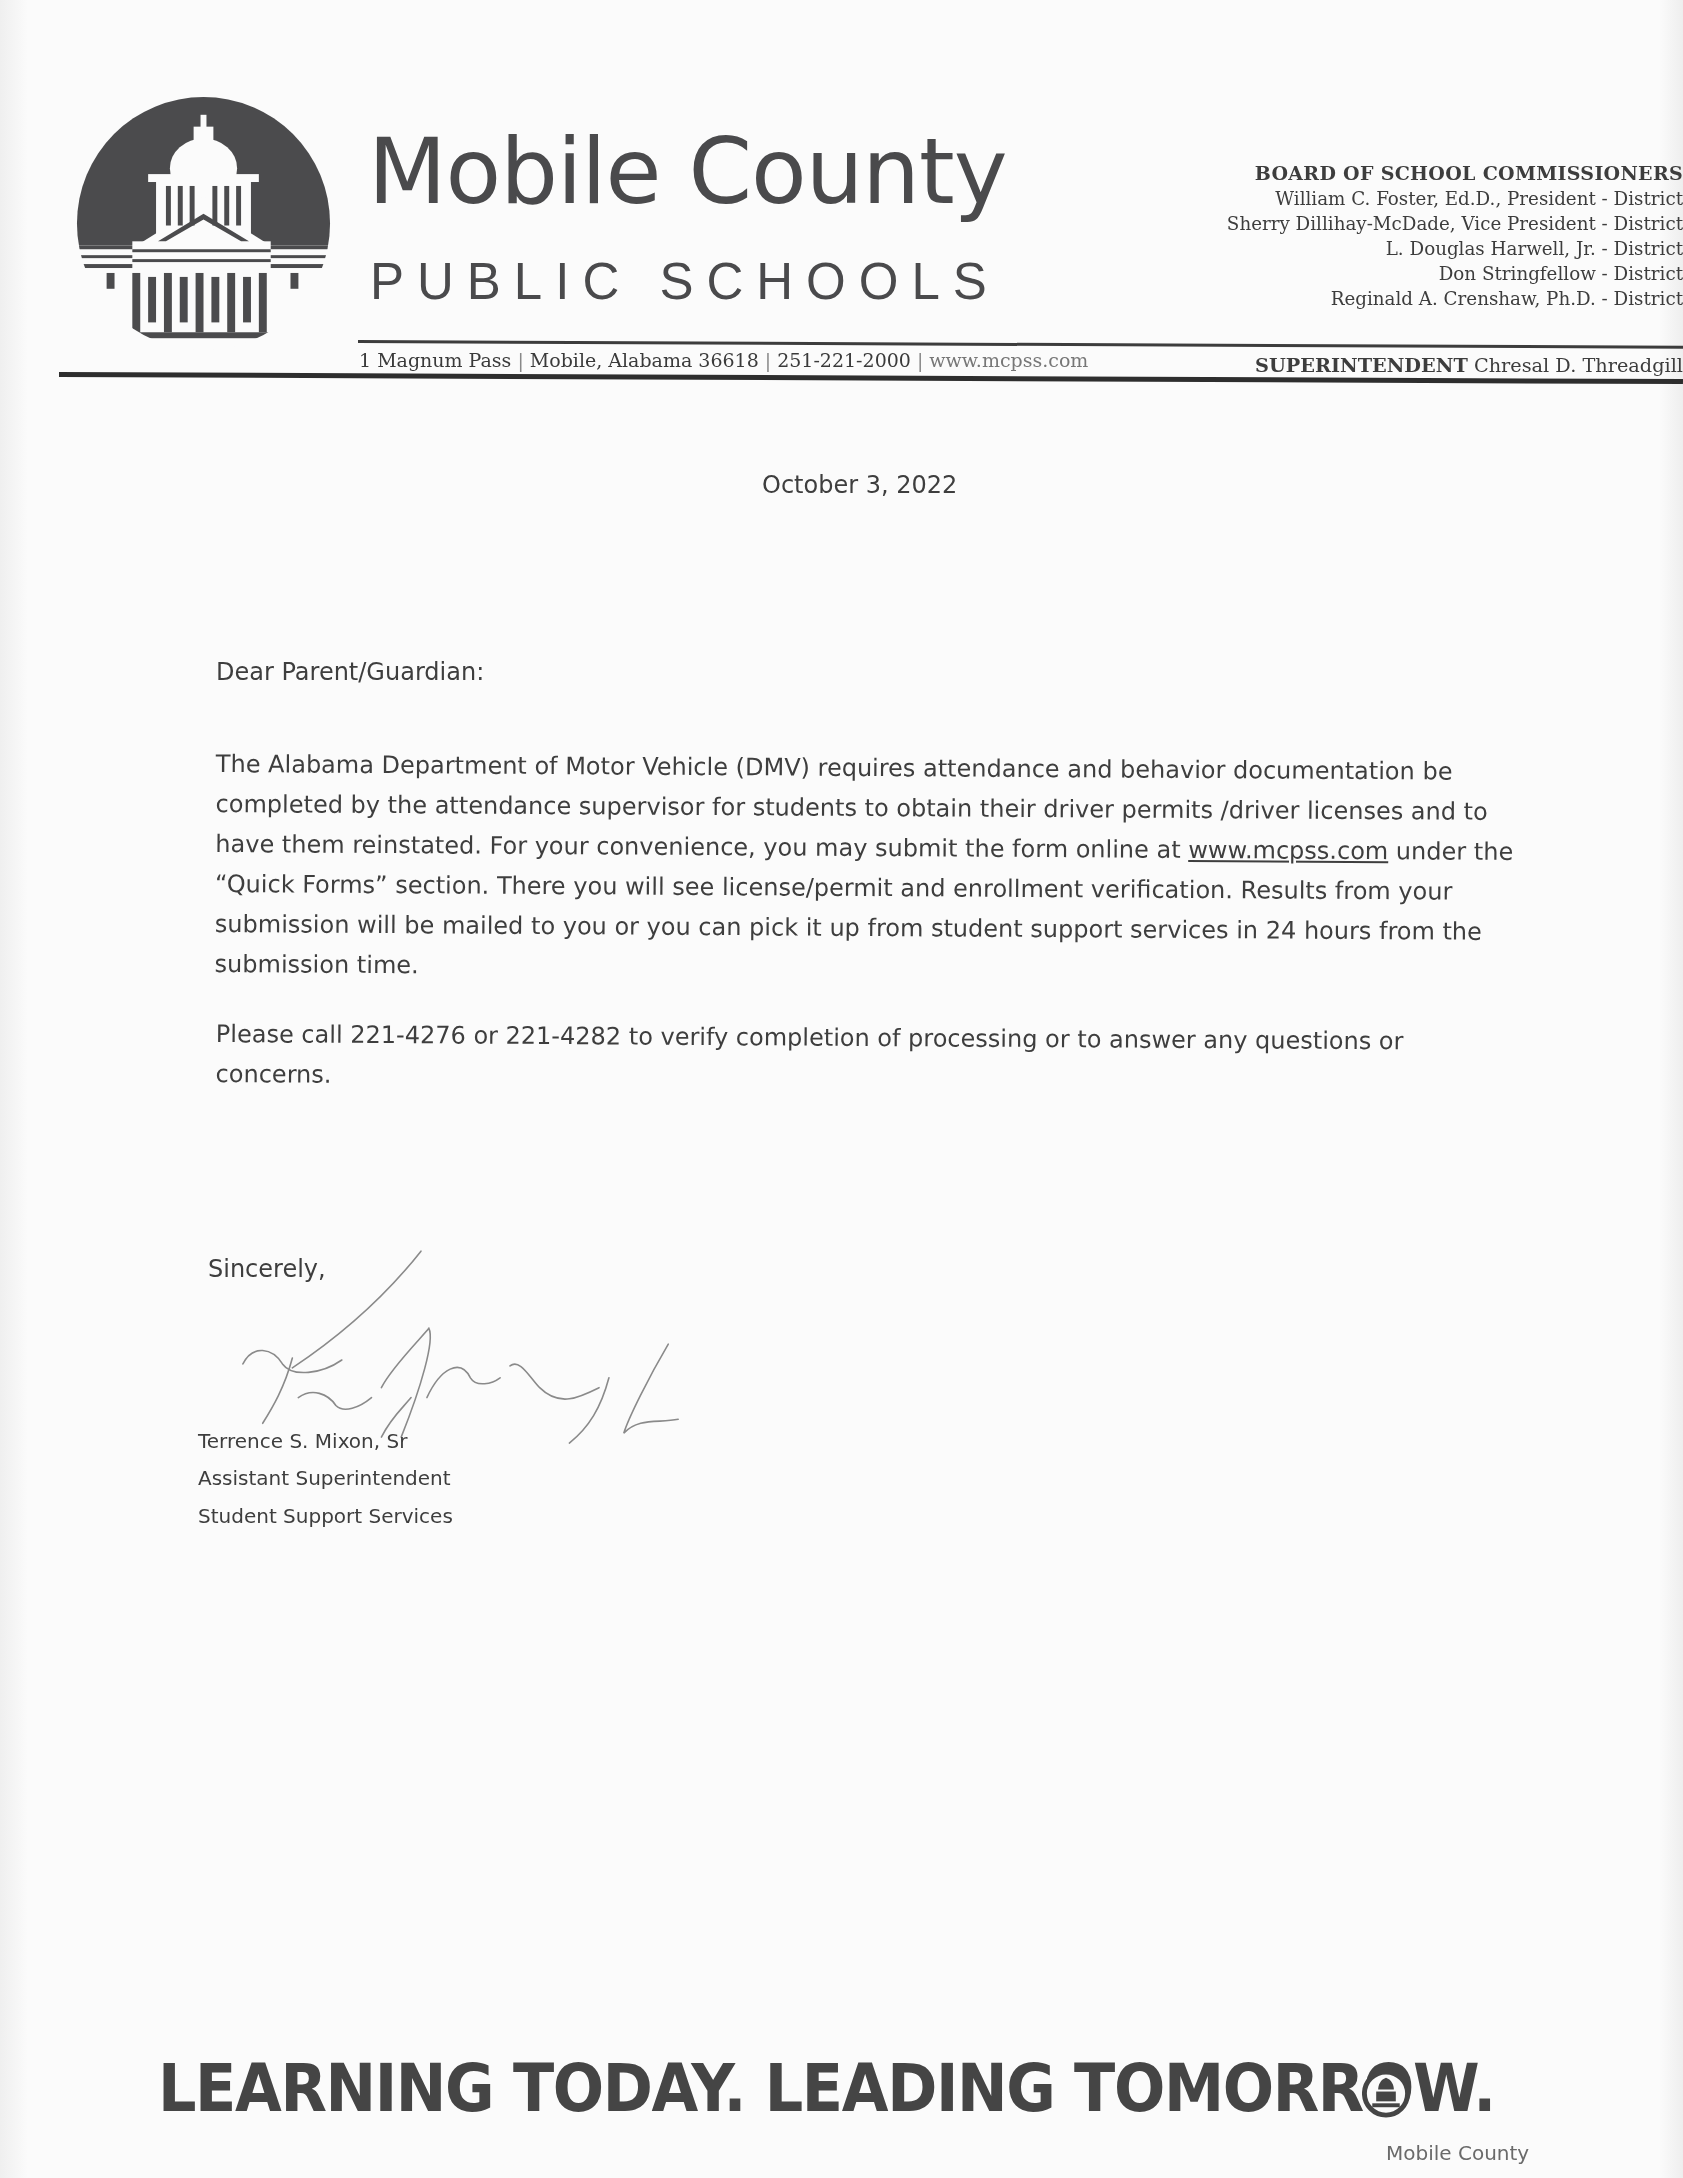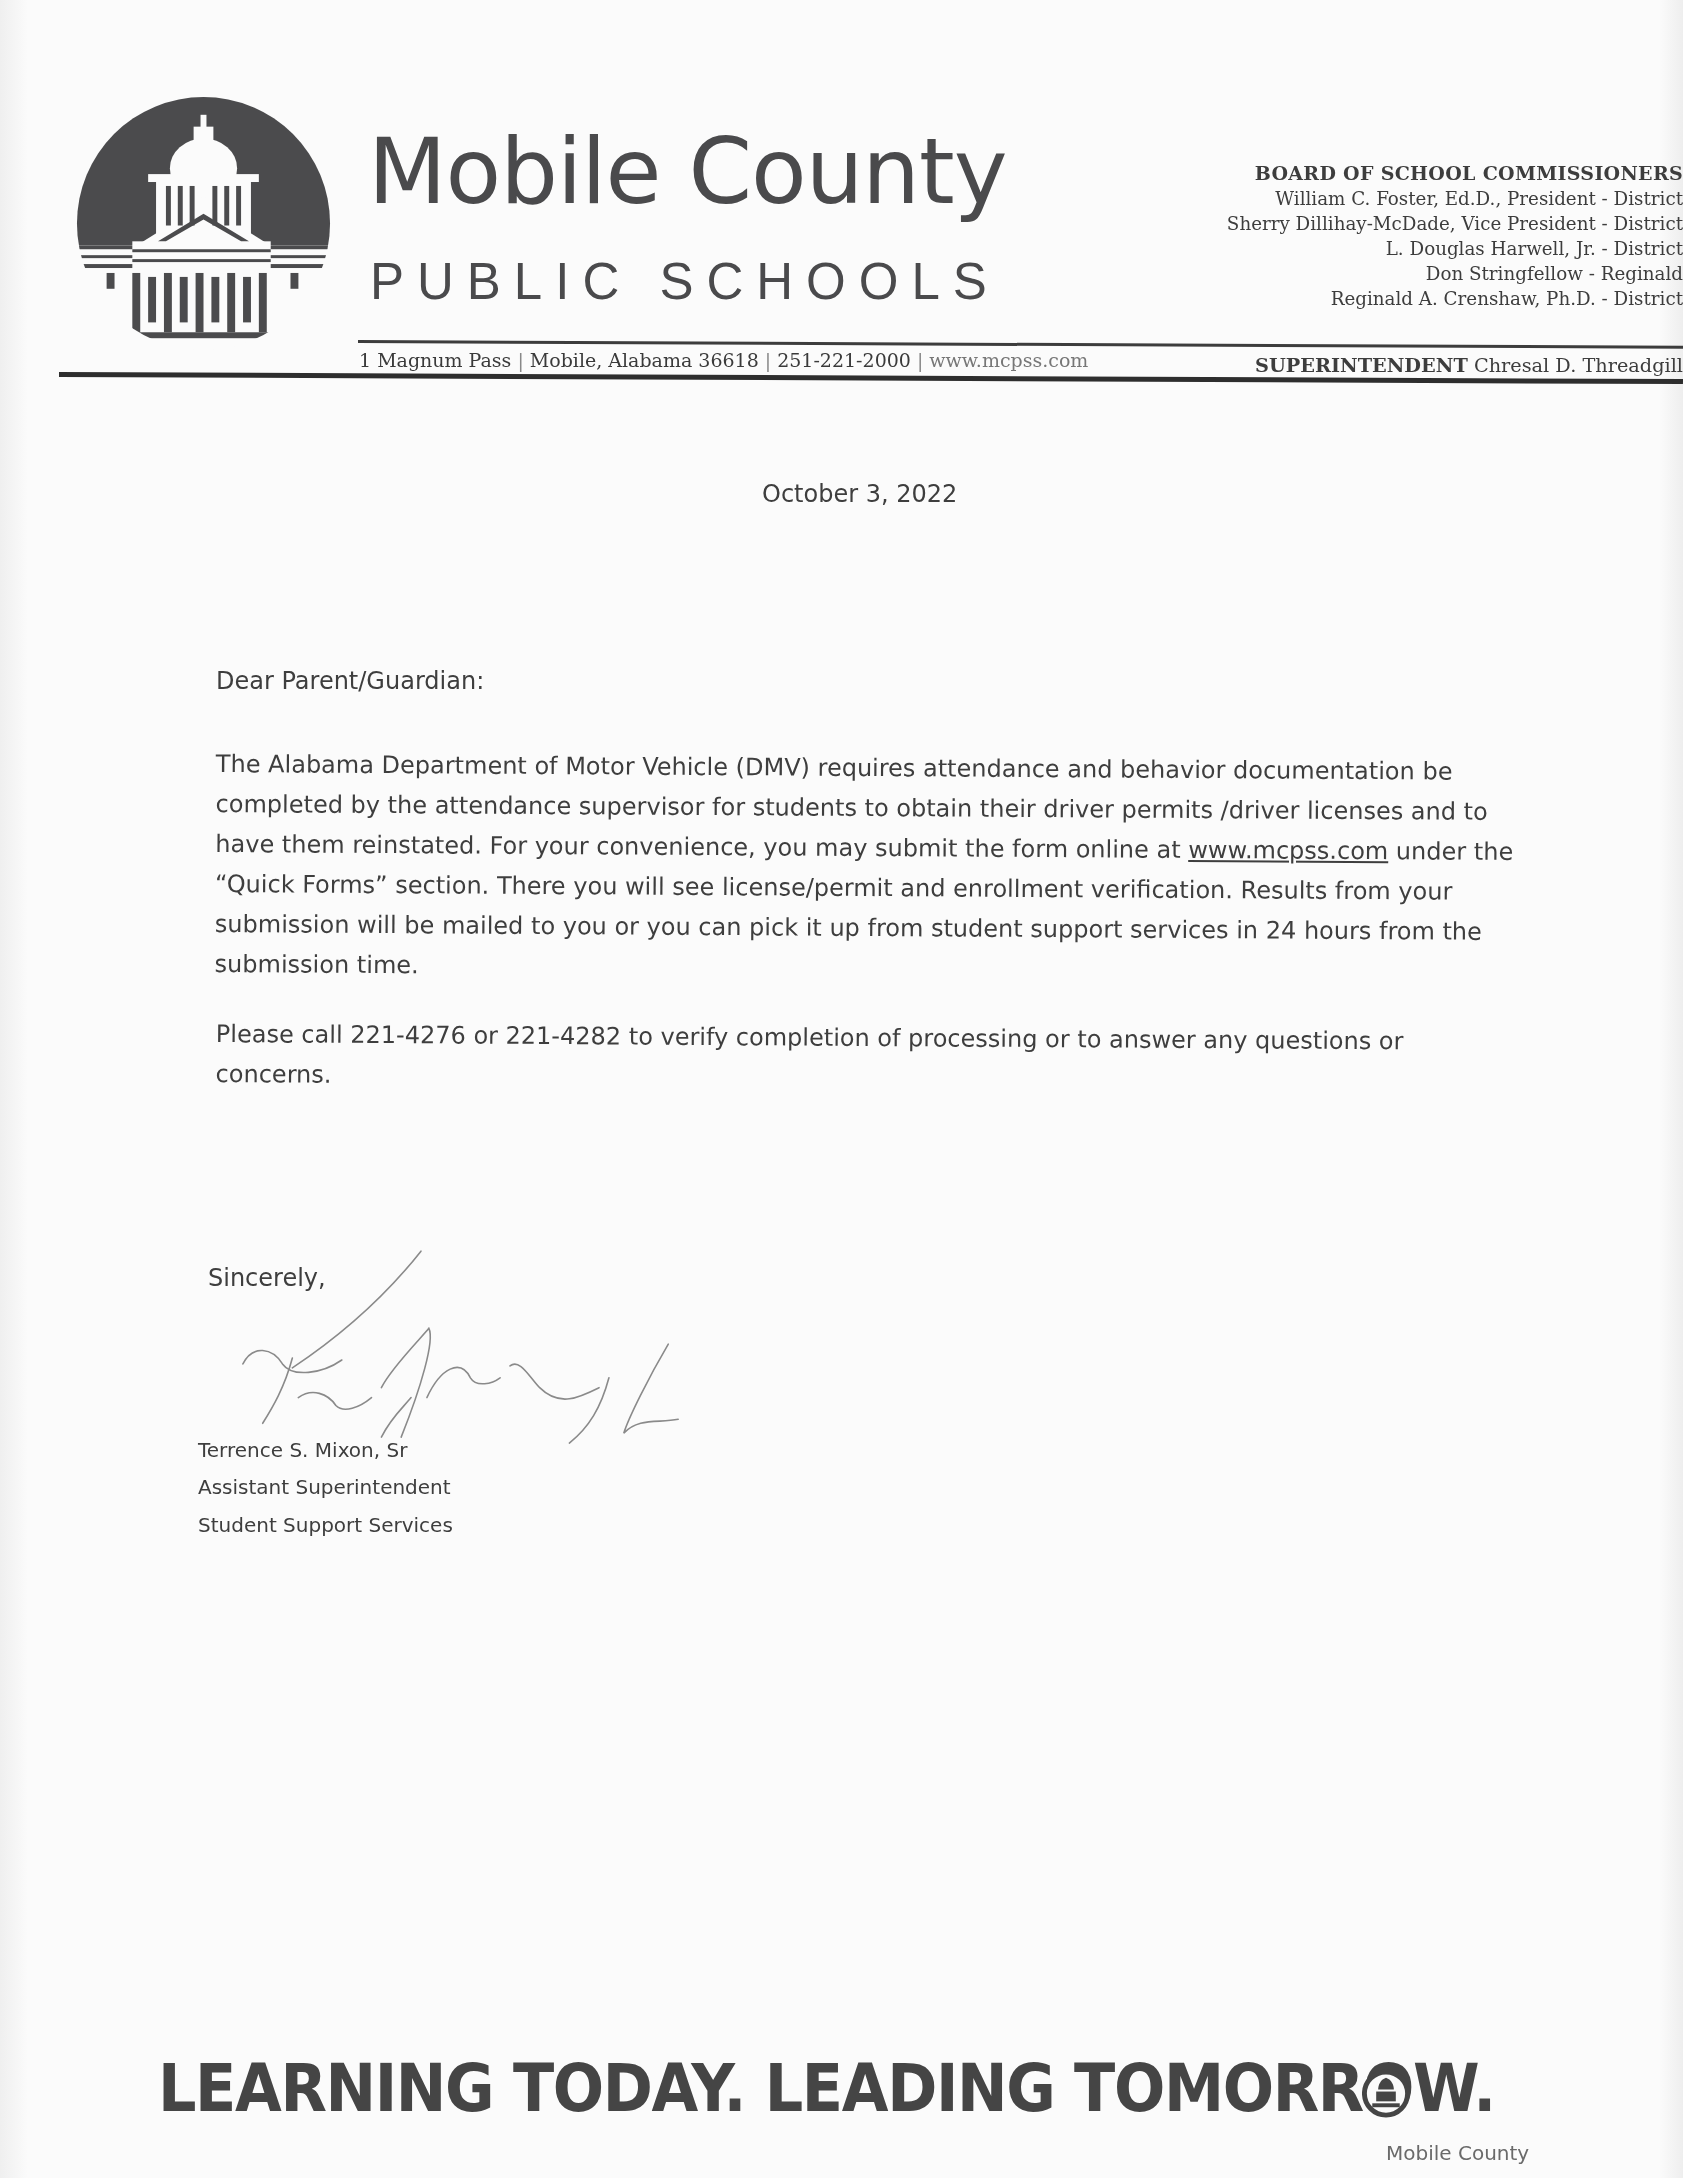--- a/index.html
+++ b/index.html
@@ -46,21 +46,21 @@
   }
   .board .board-title { font-size: 19px; line-height: 25px; font-weight: bold; letter-spacing: 0.3px; }
   .board .member { font-size: 18.3px; line-height: 25px; }
   .supt {
     right: 0; top: 353px; width: 554px; text-align: right;
     font-family: "DejaVu Serif", serif; font-size: 19.3px; line-height: 26px; color: #3d3d3d;
     white-space: nowrap; overflow: hidden;
   }
   .supt .supt-label { font-weight: bold; margin-left: 26px; }
 
-  .letter { font-family: "DejaVu Sans", sans-serif; color: #3e3e3e; margin-top: 9px; }
+  .letter { font-family: "DejaVu Sans", sans-serif; color: #3e3e3e; }
   .date { left: 762px; top: 470px; font-size: 24px; line-height: 30px; }
   .salutation { left: 216px; top: 657px; font-size: 24px; line-height: 30px; }
   .para {
     left: 216px; width: 1307px; font-size: 24px; line-height: 40px;
   }
   .para1 { top: 744px; transform: rotate(0.35deg); transform-origin: left top; }
   .para2 { top: 1014px; transform: rotate(0.35deg); transform-origin: left top; }
   .link { text-decoration: underline; color: #3e3e3e; }
 
   .closing { left: 208px; top: 1254px; font-size: 24px; line-height: 30px; }
@@ -148,21 +148,21 @@
   <div class="abs address">
     <span>1 Magnum Pass</span><span class="sep">|</span><span>Mobile, Alabama 36618</span><span class="sep">|</span><span>251-221-2000</span><span class="sep">|</span><span class="web">www.mcpss.com</span>
   </div>
   <div class="abs rule-bottom"></div>
 
   <div class="abs board">
     <div class="board-title">BOARD OF SCHOOL COMMISSIONERS</div>
     <div class="member">William C. Foster, Ed.D., President - District</div>
     <div class="member">Sherry Dillihay-McDade, Vice President - District</div>
     <div class="member">L. Douglas Harwell, Jr. - District</div>
-    <div class="member">Don Stringfellow - Reginald</div>
+    <div class="member">Don Stringfellow - District</div>
     <div class="member">Reginald A. Crenshaw, Ph.D. - District</div>
   </div>
   <div class="abs supt">
     <span class="supt-label">SUPERINTENDENT</span>
     <span>Chresal D. Threadgill</span>
   </div>
 </header>
 
 <main>
   <div class="abs letter date">October 3, 2022</div>

